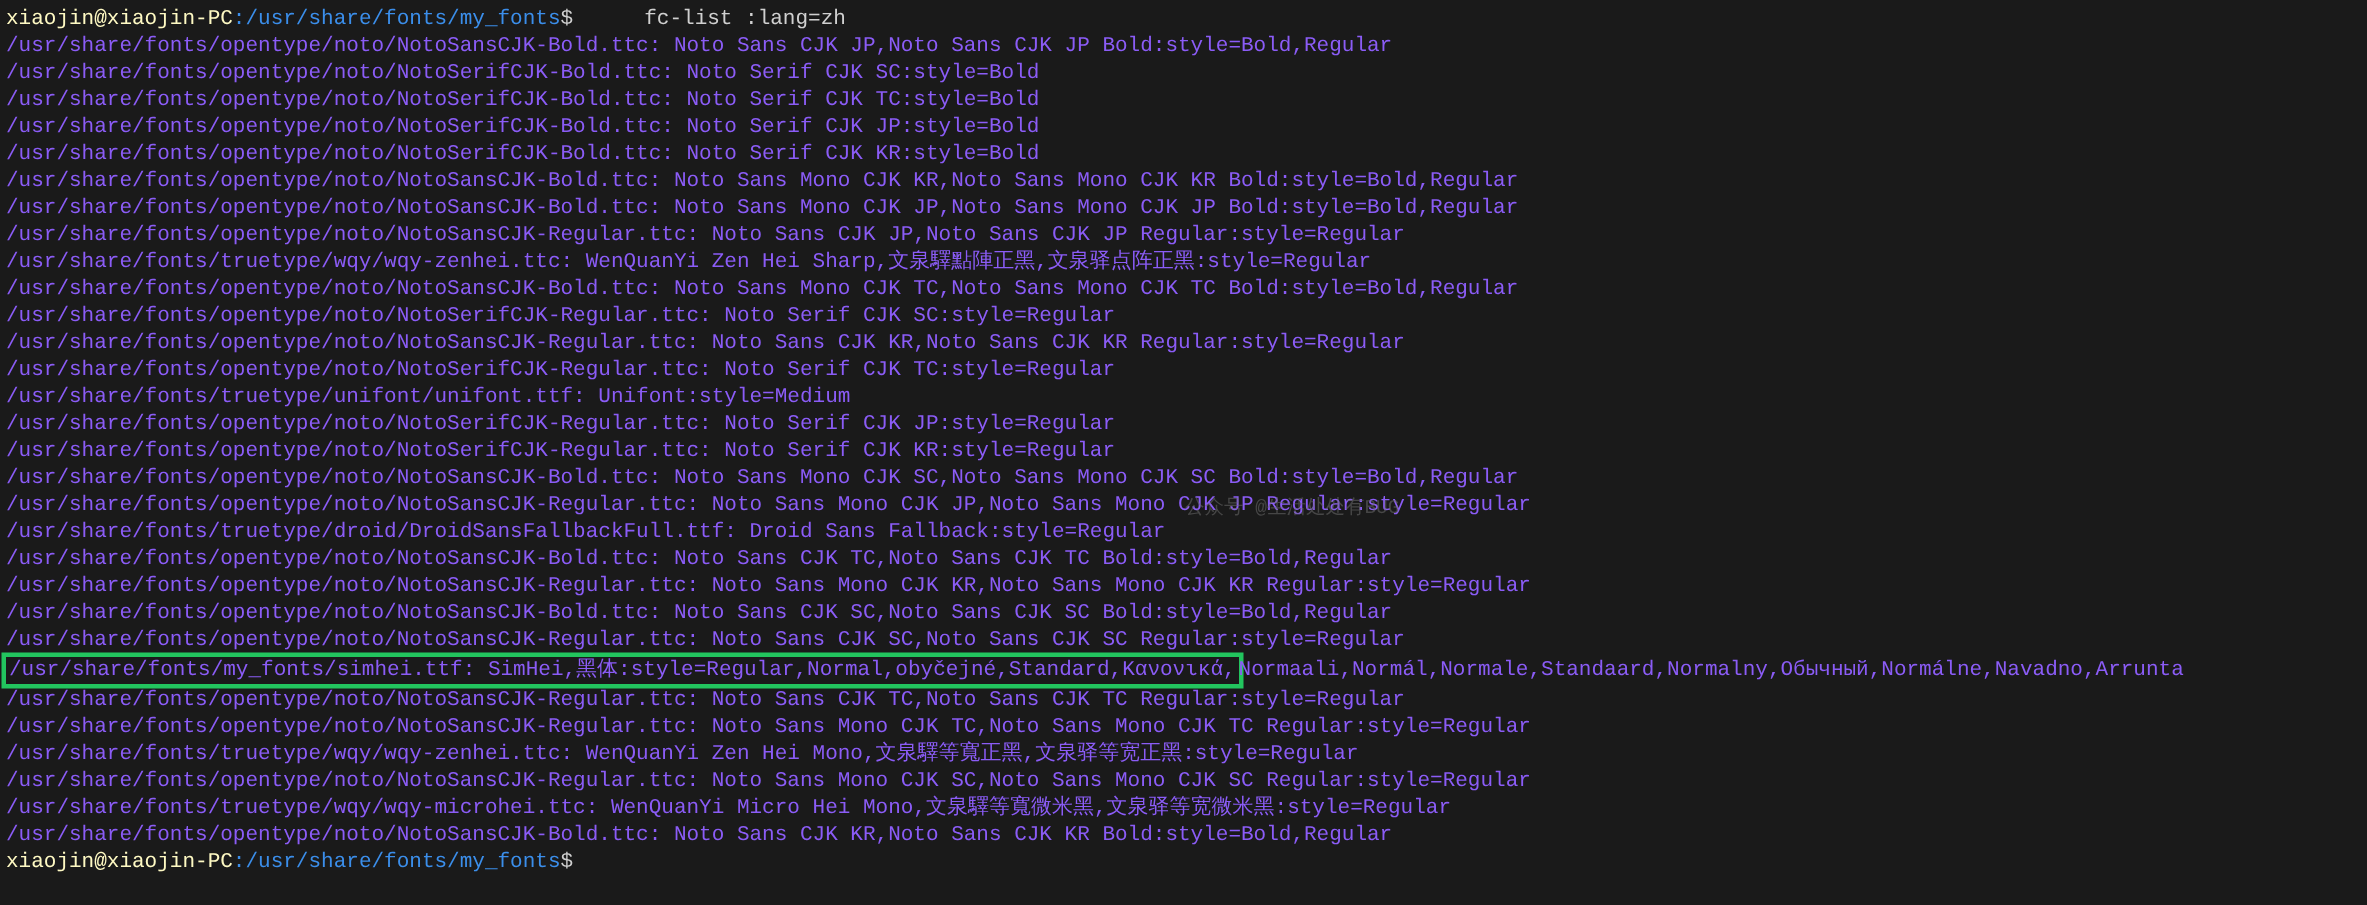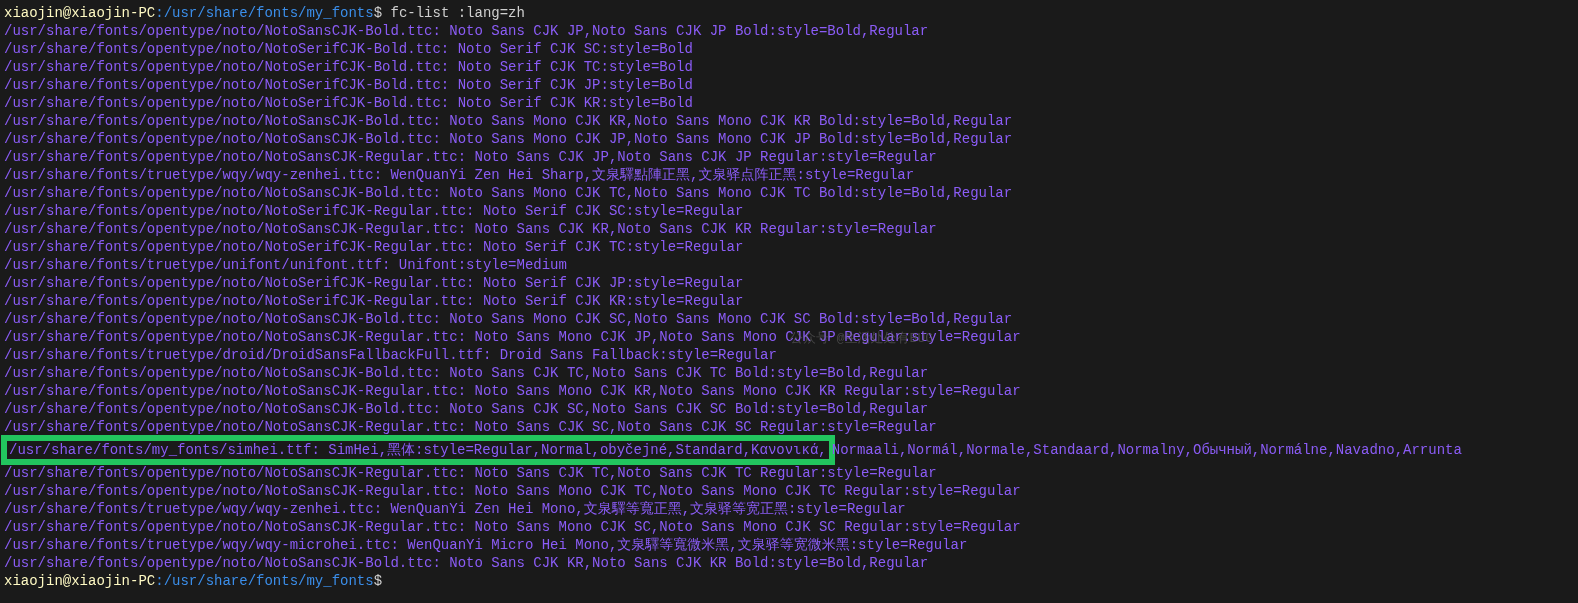--- a/index.html
+++ b/index.html
@@ -10,24 +10,24 @@
     line-height: 18px;
     color: #4ec94e;
     padding: 4px 4px;
     white-space: nowrap;
     overflow-x: auto;
     width: 1578px;
   }
   .prompt-user { color: #fef9c3; }
   .prompt-path { color: #3b8eea; }
   .prompt-dollar { color: #d0d0d0; }
-  .cmd { color: #d0d0d0; }
+  .cmd { color: #d0d0d0; margin-left: 39px; }
   .output-line { color: #8b5cf6; }
   .highlight-box {
-    border: 6px solid #22c55e;
+    border: 3px solid #22c55e;
     display: inline-block;
     padding: 0 2px;
     margin: -1px -3px;
   }
   .watermark {
     position: absolute;
     color: #6a6a6a;
     font-size: 13px;
     pointer-events: none;
     opacity: 0.55;

